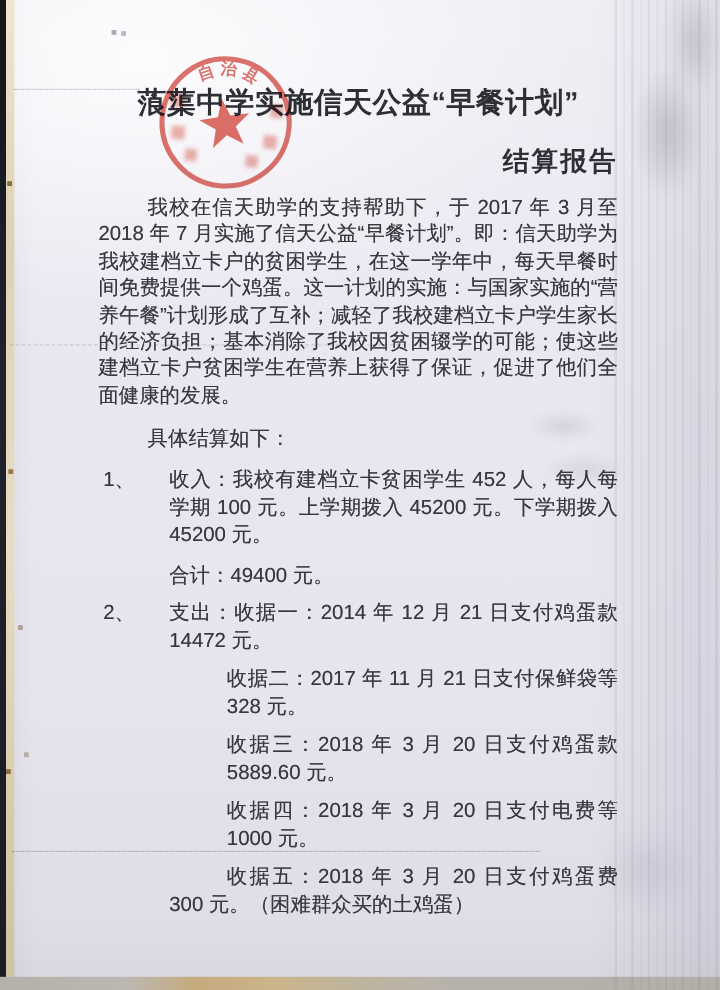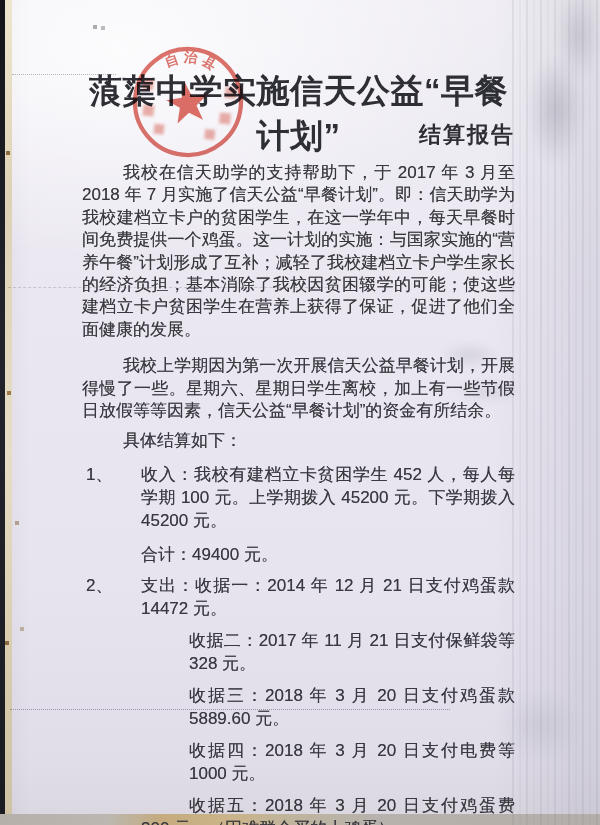--- a/index.html
+++ b/index.html
@@ -35,21 +35,21 @@
   .sm4{left:452px;top:378px;width:70px;height:26px;background:radial-gradient(closest-side,rgba(115,115,130,.15),rgba(115,115,130,0));filter:blur(3px);}
   .sm5{left:500px;top:690px;width:80px;height:70px;background:radial-gradient(closest-side,rgba(110,110,125,.12),rgba(110,110,125,0));filter:blur(5px);}
   .crease{position:absolute;height:0;border-top:1px dotted rgba(75,75,92,.38);pointer-events:none;}
   .cr1{top:74px;left:12px;width:104px;}
   .cr2{top:287px;left:8px;width:330px;border-top-style:dashed;border-top-color:rgba(75,75,92,.22);}
   .cr3{top:709px;left:10px;width:440px;border-top-color:rgba(70,70,85,.45);}
   
   .stamp{position:absolute;left:127px;top:41px;width:122px;height:122px;mix-blend-mode:multiply;opacity:.92;z-index:5;}
   
   .title1{position:absolute;top:69px;left:82px;width:433px;text-align:center;
-    font-size:33px;font-weight:bold;letter-spacing:.5px;color:#2e2e35;z-index:3;}
+    font-size:24px;font-weight:bold;letter-spacing:.5px;color:#2e2e35;z-index:3;}
   .title2{position:absolute;top:120px;left:82px;width:433px;text-align:right;
     font-size:22px;font-weight:bold;letter-spacing:2px;color:#2e2e35;z-index:3;}
   .doc-body{position:absolute;top:162px;left:82px;width:433px;font-size:17px;line-height:22.4px;
     text-align:justify;text-shadow:0 0 .4px rgba(20,20,30,.55);z-index:3;}
   p{margin:0;}
   .para{text-indent:41px;margin-bottom:14px;}
   .para.last{margin-bottom:8px;}
   .label{text-indent:41px;margin-bottom:10px;}
   .item{display:flex;}
   .item .marker{flex:0 0 55px;padding-left:4px;line-height:23px;}
@@ -104,21 +104,20 @@
         </g>
       </g>
     </svg>
   </div>
 
   <div class="title1">蒗蕖中学实施信天公益“早餐计划”</div>
   <div class="title2">结算报告</div>
 
   <div class="doc-body">
     <p class="para">我校在信天助学的支持帮助下，于 2017 年 3 月至 2018 年 7 月实施了信天公益“早餐计划”。即：信天助学为我校建档立卡户的贫困学生，在这一学年中，每天早餐时间免费提供一个鸡蛋。这一计划的实施：与国家实施的“营养午餐”计划形成了互补；减轻了我校建档立卡户学生家长的经济负担；基本消除了我校因贫困辍学的可能；使这些建档立卡户贫困学生在营养上获得了保证，促进了他们全面健康的发展。</p>
-    <p class="para last">我校上学期因为第一次开展信天公益早餐计划，开展得慢了一些。星期六、星期日学生离校，加上有一些节假日放假等等因素，信天公益“早餐计划”的资金有所结余。</p>
     <p class="label">具体结算如下：</p>
 
     <div class="item">
       <div class="marker">1、</div>
       <div class="ibody">
         <p>收入：我校有建档立卡贫困学生 452 人，每人每学期 100 元。上学期拨入 45200 元。下学期拨入 45200 元。</p>
         <p class="total">合计：49400 元。</p>
       </div>
     </div>
 

